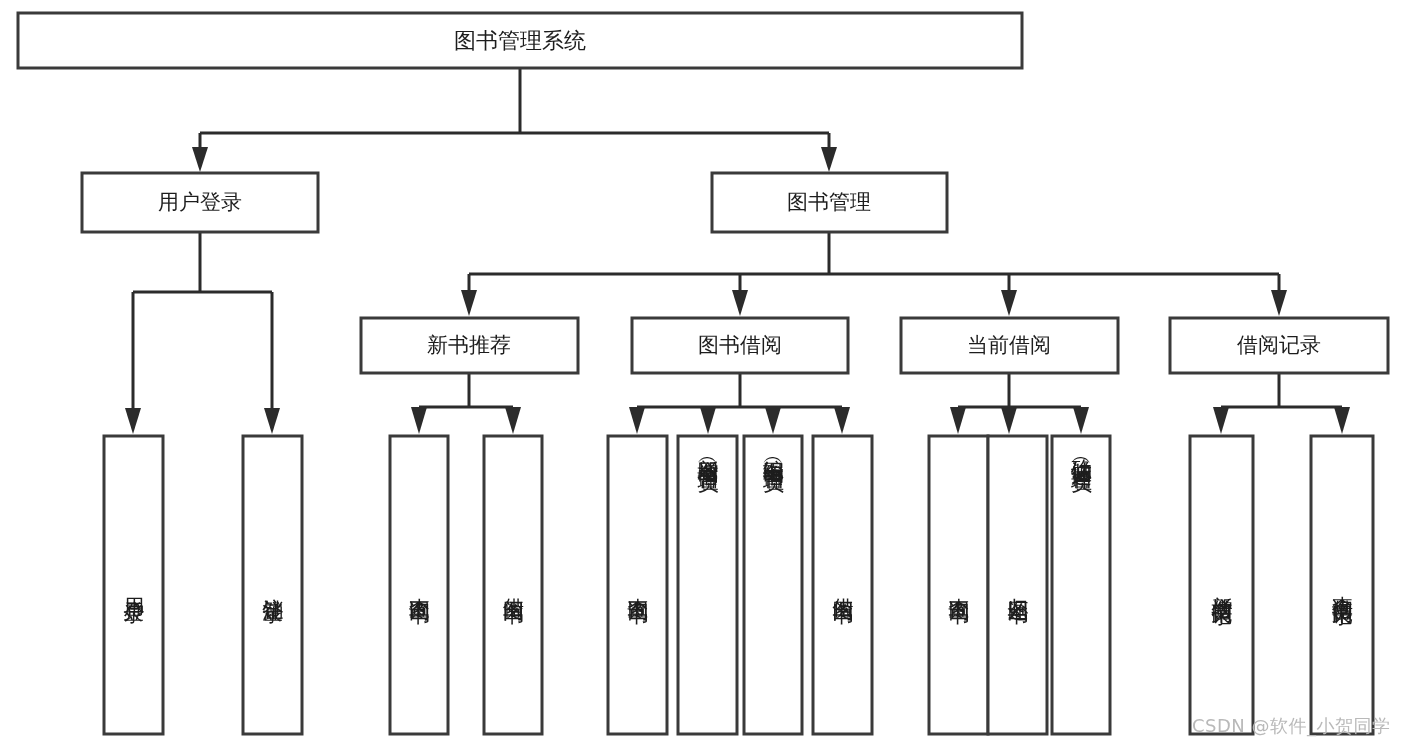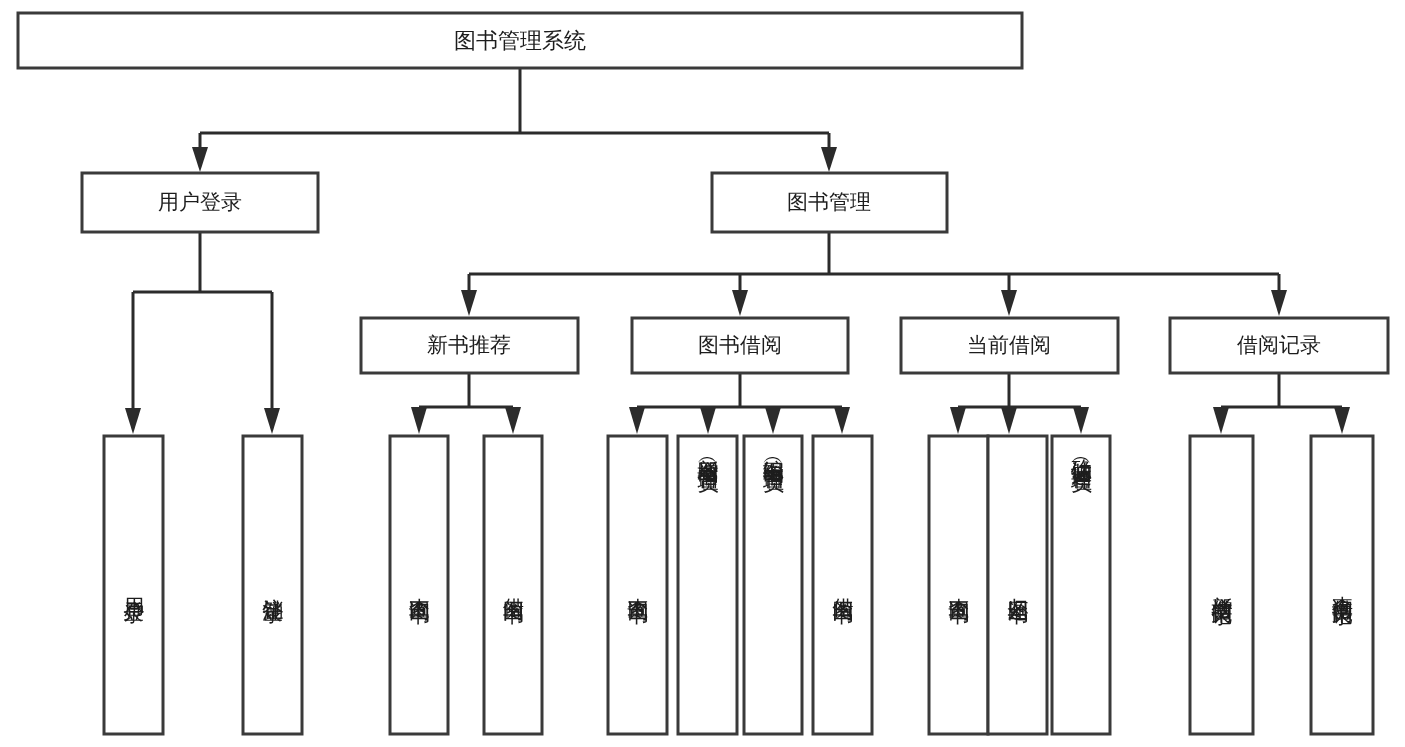--- a/index.html
+++ b/index.html
@@ -250,13 +250,14 @@
   </div>
 
   <div class="leaf-label-wrap centered" style="left:1190px; top:436px; width:63px; height:298px;">
     <span class="vlabel">新增借阅记录</span>
   </div>
 
   <div class="leaf-label-wrap centered" style="left:1311px; top:436px; width:62px; height:298px;">
     <span class="vlabel">查询借阅记录</span>
   </div>
 
+  <div class="watermark">CSDN @软件_小贺同学</div>
 </div>
 
 </body></html>

